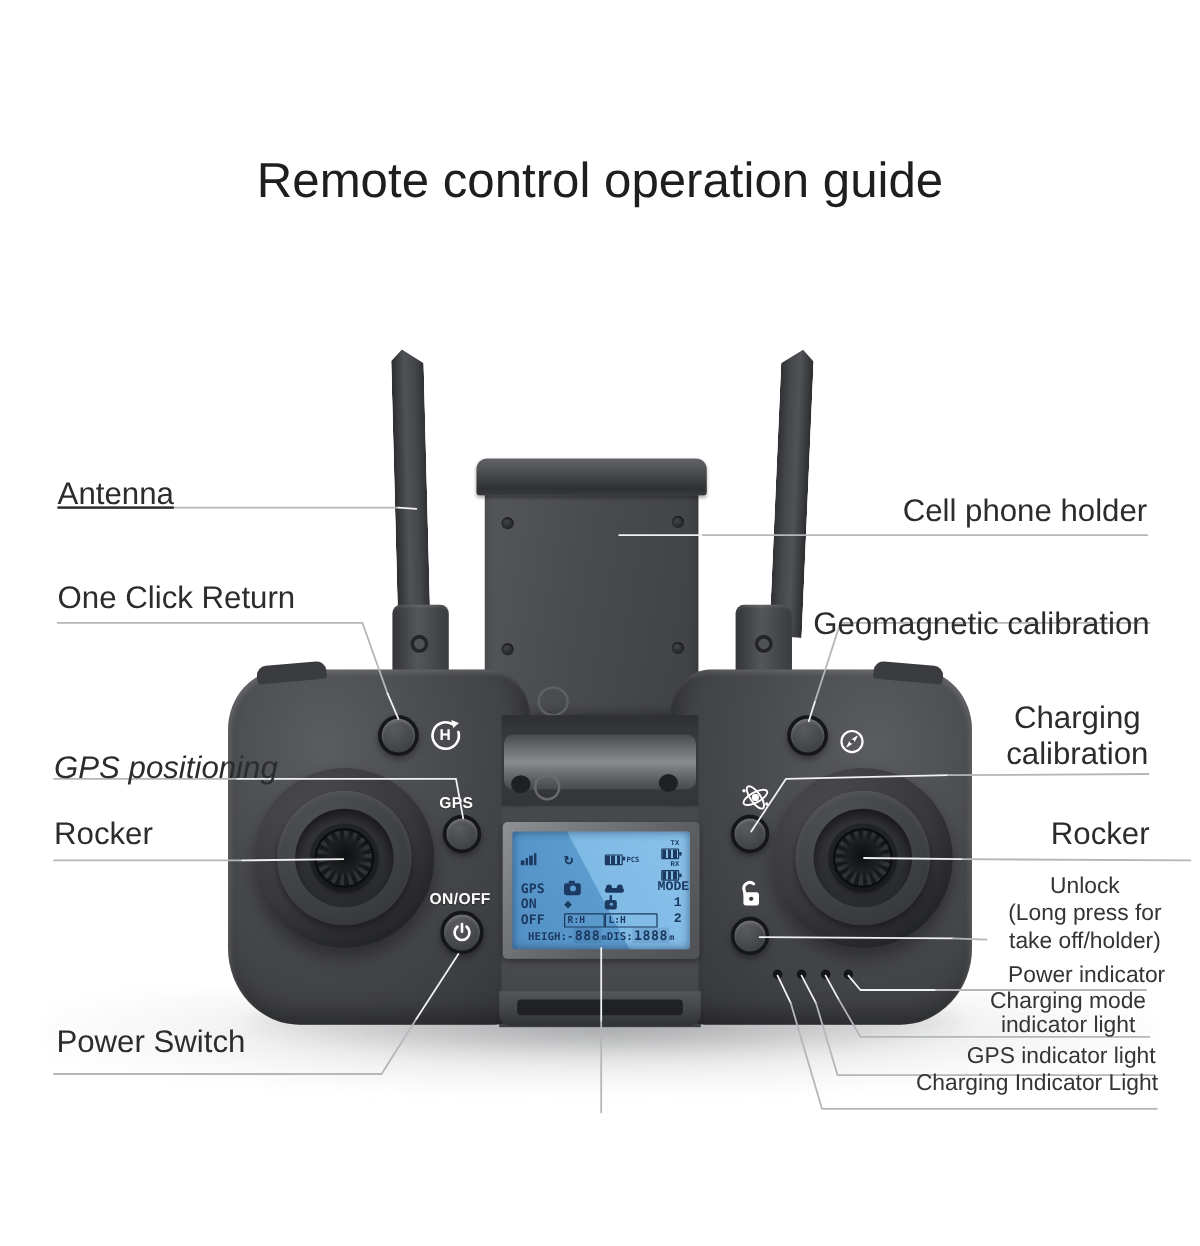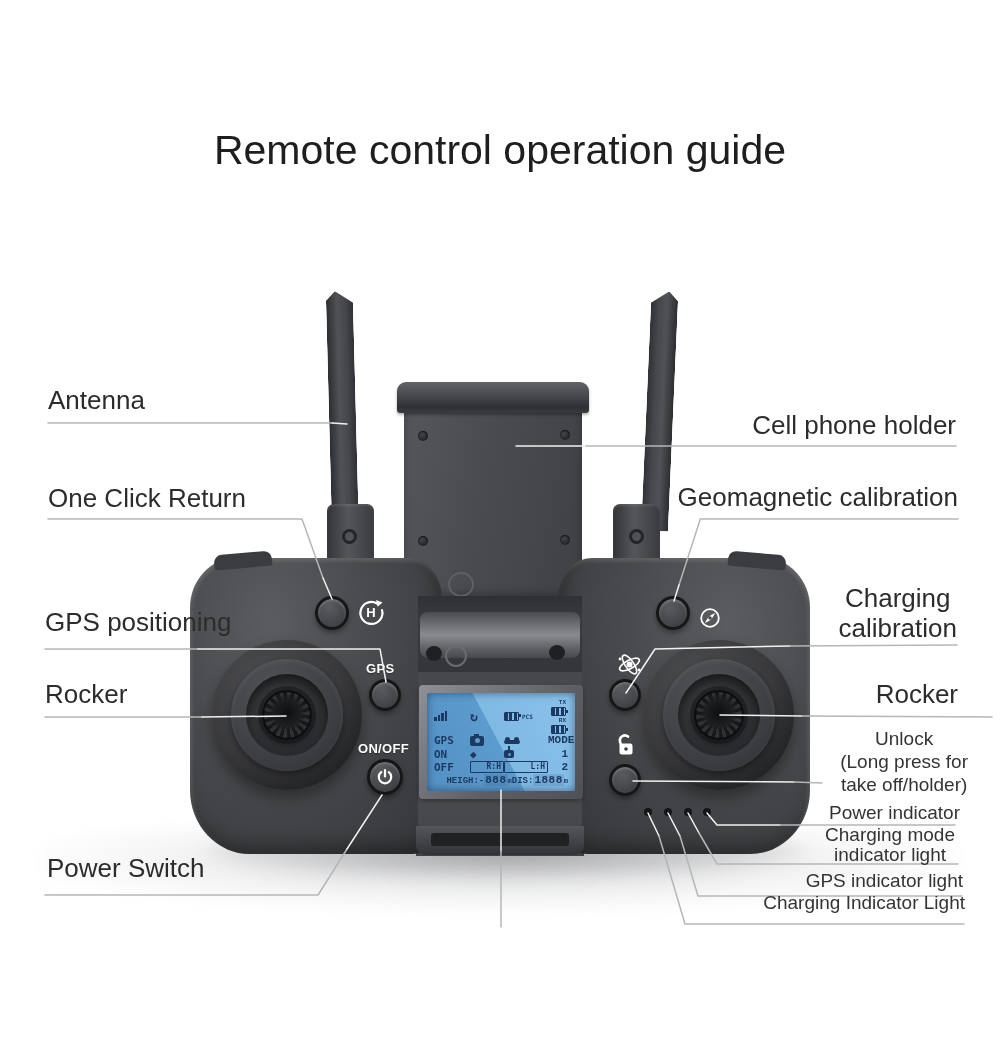--- a/index.html
+++ b/index.html
@@ -124,22 +124,22 @@
   .cam{display:inline-block;width:14px;height:10px;background:#1c3a61;border-radius:2px;position:relative;}
   .cam::before{content:"";position:absolute;top:-2px;left:4px;width:5px;height:2px;background:#1c3a61;}
   .cam::after{content:"";position:absolute;left:4.5px;top:2.5px;width:5px;height:5px;border-radius:50%;background:#5c9bce;}
   .drone{display:inline-block;width:16px;height:8px;position:relative;}
   .drone::before{content:"";position:absolute;left:0;top:3.5px;width:16px;height:3.5px;background:#1c3a61;border-radius:2px;}
   .drone::after{content:"";position:absolute;left:1px;top:0;width:5px;height:5px;border-radius:50%;background:#1c3a61;box-shadow:9px 0 0 #1c3a61;}
   .card-ic{font-size:11px;}
   .ctrl{display:inline-block;width:10px;height:8px;background:#1c3a61;border-radius:2px;position:relative;}
   .ctrl::before{content:"";position:absolute;left:4px;top:-4px;width:1.5px;height:4px;background:#1c3a61;}
   .ctrl::after{content:"";position:absolute;left:3.5px;top:2.5px;width:3px;height:3px;border-radius:50%;background:#5c9bce;}
-  .hbox{display:inline-block;border:1.5px solid #1c3a61;border-radius:1px;font-size:8px;padding:0 2px;line-height:10px;text-align:right;}
-  .lrow5{display:flex;justify-content:flex-end;align-items:center;font-size:9px;font-family:Liberation Mono, monospace;}
+  .hbox{display:inline-block;border:1.5px solid #1c3a61;border-radius:1px;font-size:8px;padding:0 2px;line-height:10px;}
+  .lrow5{display:flex;justify-content:center;align-items:center;font-size:9px;}
   .seg{font-size:11px;letter-spacing:.5px;background:rgba(18,52,96,.12);padding:0 1px;border-radius:1px;}
   .unit{font-size:7px;}
 
   
   #leaders{position:absolute;left:0;top:0;z-index:8;}
   #leaders polyline{fill:none;stroke-width:1.5;stroke-linecap:round;stroke-linejoin:round;}
   .lg{stroke:#b4b6b8;}
   .lw{stroke:#f0f1f2;}
 </style>
 </head>
@@ -306,37 +306,37 @@
     <polyline class="lw" points="668,813 680,836"></polyline>
     <polyline class="lg" points="680,836 698,896 962,896"></polyline>
     <polyline class="lw" points="648,813 659,836"></polyline>
     <polyline class="lg" points="659,836 685,924 964,924"></polyline>
     <polyline class="lg" points="45,895 318,895 347,849"></polyline>
     <polyline class="lw" points="347,849 382,795"></polyline>
     <polyline class="lw" points="501,790 501,851"></polyline>
     <polyline class="lg" points="501,851 501,927"></polyline>
   </svg>
 
-  <div class="lab" style="left:48px;top:385px;">Antenna</div>
+  <div class="lab" style="left:48px;top:396px;text-decoration:underline;">Antenna</div>
   <div class="lab" style="right:44px;top:410px;">Cell phone holder</div>
   <div class="lab" style="left:48px;top:483px;">One Click Return</div>
-  <div class="lab" style="right:42px;top:482px;">Geomagnetic calibration</div>
-  <div class="lab" style="left:45px;top:607px;">GPS positioning</div>
+  <div class="lab" style="right:42px;top:504px;">Geomagnetic calibration</div>
+  <div class="lab" style="left:45px;top:624px;font-style:italic;">GPS positioning</div>
   <div class="lab" style="right:43px;top:583px;line-height:30px;text-align:center;">
     <div>Charging</div>
     <div>calibration</div>
   </div>
   <div class="lab" style="left:45px;top:679px;">Rocker</div>
   <div class="lab" style="right:42px;top:679px;">Rocker</div>
   <div class="lab-sm" style="right:32px;top:727px;line-height:23px;text-align:center;">
     <div>Unlock</div>
     <div>(Long press for</div>
     <div>take off/holder)</div>
   </div>
-  <div class="lab-sm" style="right:40px;top:802px;">Power indicator</div>
+  <div class="lab-sm" style="right:29px;top:802px;">Power indicator</div>
   <div class="lab-sm" style="right:45px;top:825px;line-height:19.5px;text-align:center;">
     <div>Charging mode</div>
     <div>indicator light</div>
   </div>
   <div class="lab-sm" style="right:37px;top:870px;">GPS indicator light</div>
   <div class="lab-sm" style="right:35px;top:892px;">Charging Indicator Light</div>
   <div class="lab" style="left:47px;top:853px;">Power Switch</div>
 
 </div>
 

